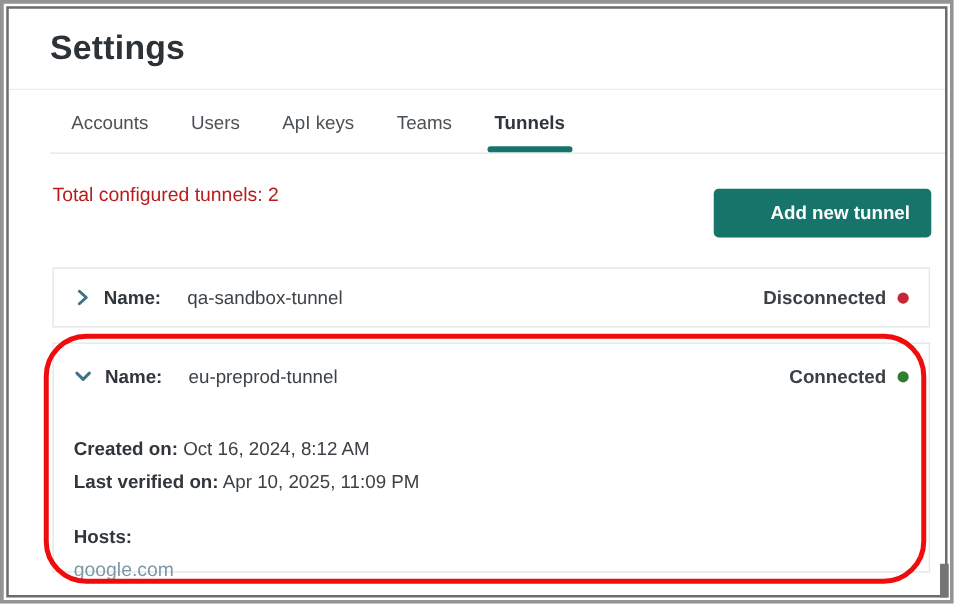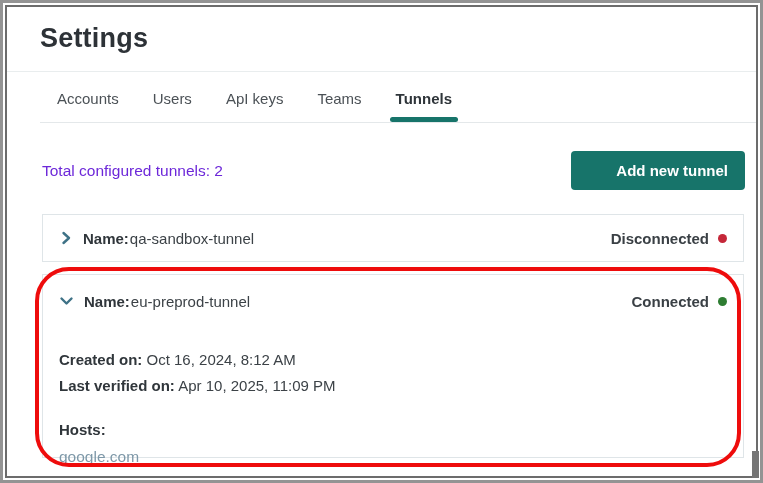--- a/index.html
+++ b/index.html
@@ -48,22 +48,22 @@
     content: "";
     position: absolute; left: -4px; right: -4px; bottom: 0;
     height: 5px; border-radius: 3px;
     background: #17746a;
   }
   .divider-tabs {
     position: absolute; left: 33px; right: 0; top: 115px;
     height: 1px; background: #e4e8ea;
   }
   .total-text {
-    position: absolute; left: 35px; top: 155px;
-    font-size: 15.5px; color: #6d28d9;
+    position: absolute; left: 35px; top: 141px;
+    font-size: 15.5px; color: #b91c1c;
   }
   .add-btn {
     position: absolute; right: 11px; top: 144px;
     height: 39px; padding: 0 17px;
     background: #17746a; color: #ffffff;
     border: none; border-radius: 4px;
     font-family: inherit;
     font-size: 15px; font-weight: bold;
     cursor: pointer;
     display: flex; align-items: center;
@@ -77,21 +77,21 @@
   .card.collapsed { top: 207px; height: 48px; }
   .card.expanded  { top: 267px; height: 184px; }
   .card-header {
     display: flex; align-items: center;
     padding: 0 16px; height: 46px;
     cursor: pointer;
   }
   .card.expanded .card-header { height: 42px; padding-top: 10px; }
   .chevron { display: flex; align-items: center; margin-right: 10px; flex: 0 0 auto; }
   .name-label { font-weight: bold; color: #30363b; font-size: 15px; white-space: pre; }
-  .name-value { color: #3c4247; font-size: 15px; margin-left: 1px; }
+  .name-value { color: #3c4247; font-size: 15px; margin-left: 21px; }
   .spacer { flex: 1; }
   .status-text { font-size: 15px; font-weight: 600; color: #3a4045; margin-left: 24px; }
   .status-dot {
     width: 9px; height: 9px; border-radius: 50%;
     margin-left: 9px; flex: 0 0 auto;
   }
   .card-body { padding: 0 16px; font-size: 15px; }
   .detail-line { margin-top: 9px; color: #3c4247; }
   .detail-line.first { margin-top: 34px; }
   .detail-line.hosts-label-line { margin-top: 27px; }

